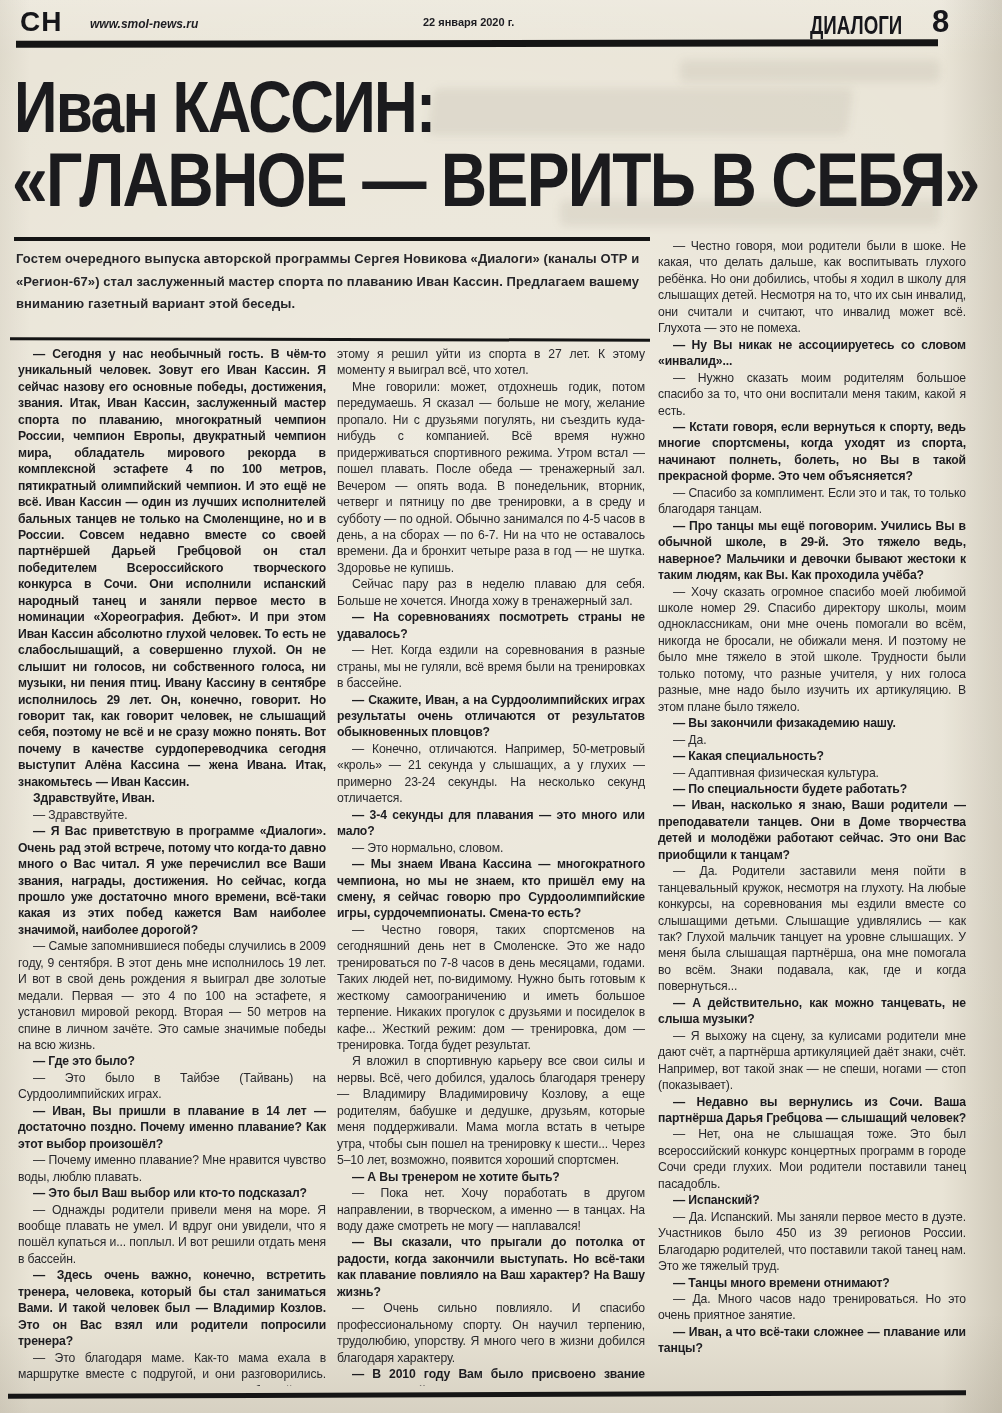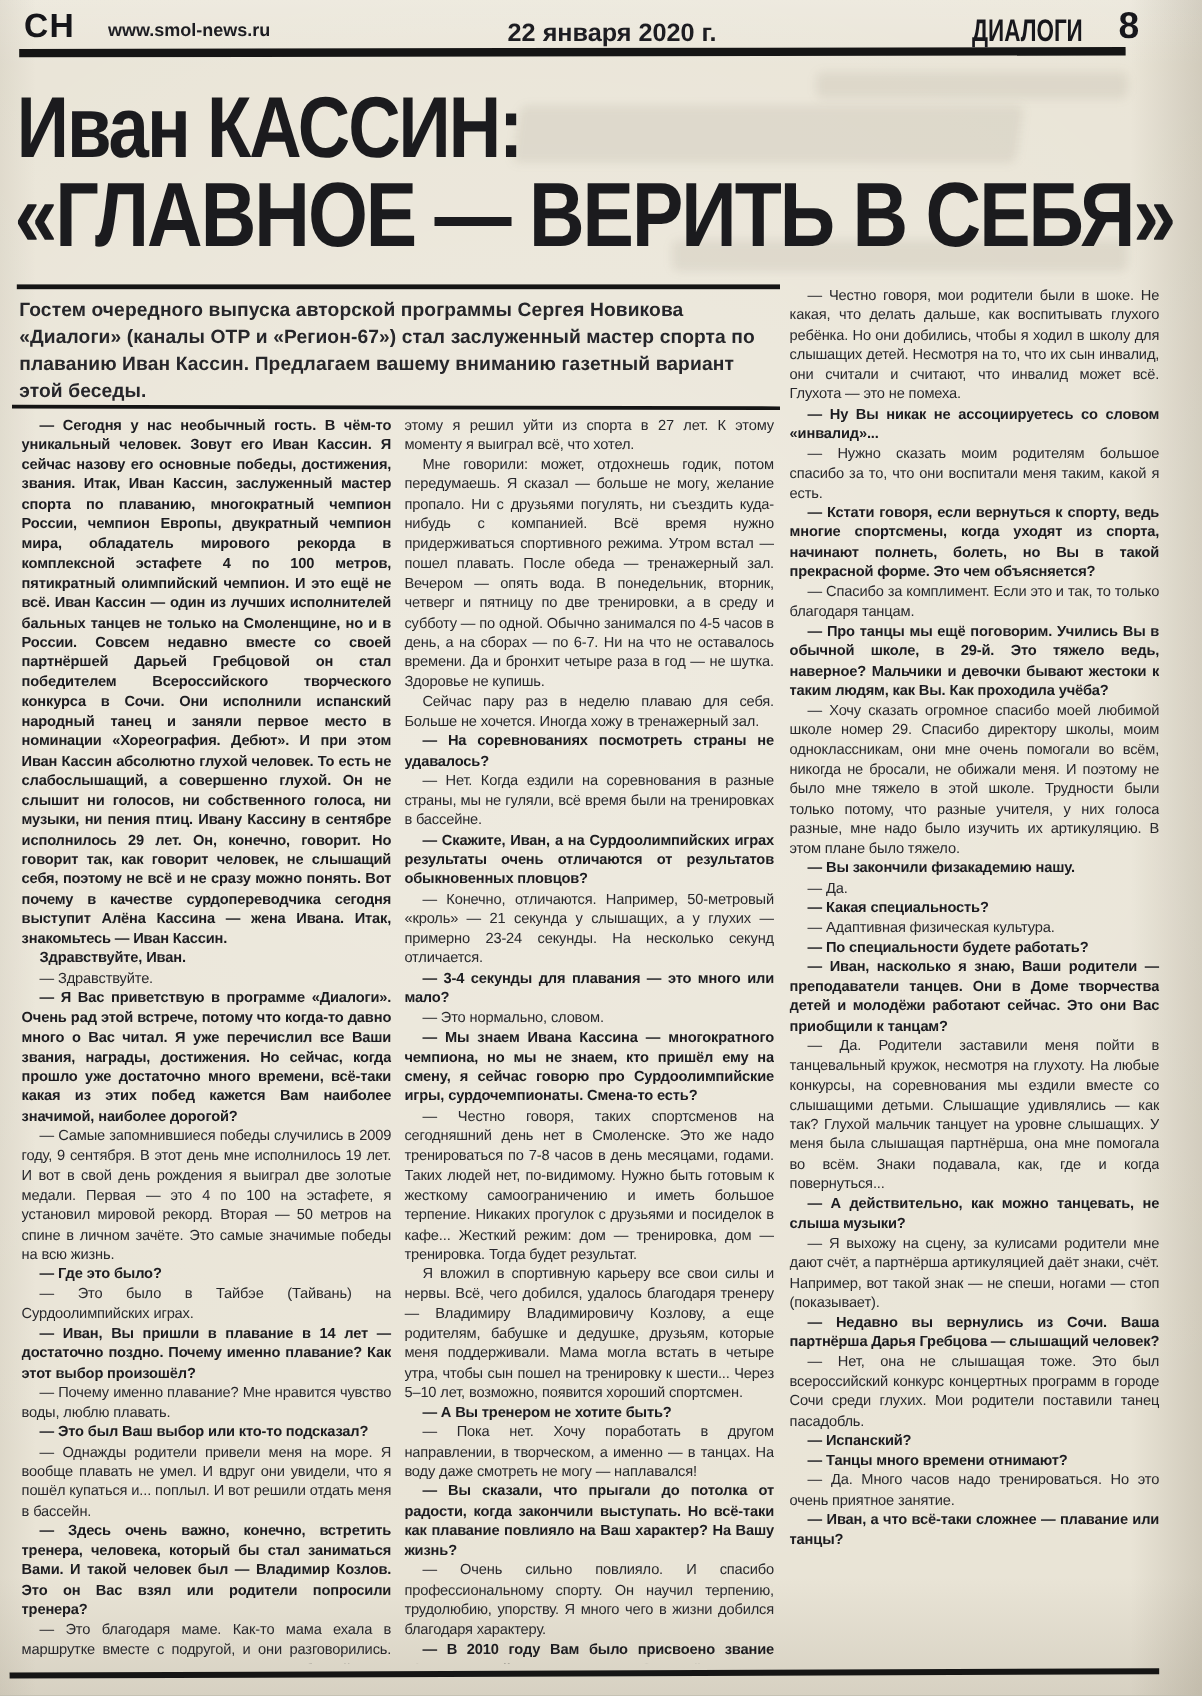--- a/index.html
+++ b/index.html
@@ -11,22 +11,22 @@
       radial-gradient(ellipse 120% 80% at 45% 40%, rgba(255,255,255,0.25), rgba(0,0,0,0) 70%),
       linear-gradient(to right, rgba(120,110,90,0.10) 0, rgba(0,0,0,0) 3%, rgba(0,0,0,0) 94%, rgba(120,110,90,0.22) 100%),
       linear-gradient(to bottom, rgba(255,255,255,0.18) 0, rgba(0,0,0,0) 4%, rgba(0,0,0,0) 93%, rgba(120,110,90,0.16) 100%),
       #e9e4d6;
     overflow:hidden;
     font-family:"Liberation Sans","DejaVu Sans",sans-serif;
     color:#222;
   }
   
   .mast-logo{position:absolute;left:20px;top:6px;font-size:28px;font-weight:700;letter-spacing:1px;color:#16161a;text-align:center;}
-  .mast-url{position:absolute;left:90px;top:17px;font-size:15px;font-weight:700;color:#1d1d22;}
-  .mast-date{position:absolute;left:423px;top:16px;font-size:21px;font-weight:700;color:#1d1d22;}
+  .mast-url{position:absolute;left:90px;top:17px;font-size:12px;font-weight:700;color:#1d1d22;font-style:italic;}
+  .mast-date{position:absolute;left:423px;top:16px;font-size:11px;font-weight:700;color:#1d1d22;}
   .mast-section{
     position:absolute;left:810px;top:10px;font-size:26px;font-weight:700;color:#17171c;
     transform:scaleX(0.72);transform-origin:left top;letter-spacing:0px;
   }
   .mast-page{position:absolute;left:932px;top:4px;font-size:31px;font-weight:700;color:#17171c;}
   .rule{position:absolute;background:#151515;}
   .rule-header{left:16px;top:40px;width:922px;height:7px;transform:rotate(-0.1deg);}
   
   .headline-1{
     position:absolute;left:14px;top:66px;font-size:72px;font-weight:700;color:#1b1b1e;
@@ -39,21 +39,21 @@
   
   .bleed{position:absolute;background:rgba(110,100,82,0.10);filter:blur(4px);border-radius:6px;}
   .bleed-a{left:430px;top:88px;width:420px;height:48px;transform:skewX(-8deg);}
   .bleed-b{left:560px;top:200px;width:380px;height:26px;}
   .bleed-c{left:680px;top:60px;width:260px;height:22px;}
   
   .rule-lead-top{left:14px;top:237px;width:636px;height:4px;}
   .rule-lead-bottom{left:10px;top:338px;width:640px;height:3px;transform:rotate(0.12deg);}
   .lead{
     position:absolute;left:16px;top:248px;width:624px;
-    font-size:16px;font-weight:700;line-height:22.5px;color:#26262a;
+    font-size:13px;font-weight:700;line-height:22.5px;color:#26262a;
     letter-spacing:0.1px;
   }
   
   .col{
     position:absolute;width:308px;overflow:hidden;
     font-size:12.2px;line-height:16.45px;color:#28282c;
     text-align:justify;
     letter-spacing:-0.12px;
     hyphens:auto;-webkit-hyphens:auto;
   }
@@ -136,20 +136,21 @@
       <p class="q ">— Какая специальность?</p>
       <p class="">— Адаптивная физическая культура.</p>
       <p class="q ">— По специальности будете работать?</p>
       <p class="q ">— Иван, насколько я знаю, Ваши родители — преподаватели танцев. Они в Доме творчества детей и молодёжи работают сейчас. Это они Вас приобщили к танцам?</p>
       <p class="">— Да. Родители заставили меня пойти в танцевальный кружок, несмотря на глухоту. На любые конкурсы, на соревнования мы ездили вместе со слышащими детьми. Слышащие удивлялись — как так? Глухой мальчик танцует на уровне слышащих. У меня была слышащая партнёрша, она мне помогала во всём. Знаки подавала, как, где и когда повернуться...</p>
       <p class="q ">— А действительно, как можно танцевать, не слыша музыки?</p>
       <p class="">— Я выхожу на сцену, за кулисами родители мне дают счёт, а партнёрша артикуляцией даёт знаки, счёт. Например, вот такой знак — не спеши, ногами — стоп (показывает).</p>
       <p class="q ">— Недавно вы вернулись из Сочи. Ваша партнёрша Дарья Гребцова — слышащий человек?</p>
       <p class="">— Нет, она не слышащая тоже. Это был всероссийский конкурс концертных программ в городе Сочи среди глухих. Мои родители поставили танец пасадобль.</p>
       <p class="q ">— Испанский?</p>
+      <p class="">— Да. Испанский. Мы заняли первое место в дуэте. Участников было 450 из 39 регионов России. Благодарю родителей, что поставили такой танец нам. Это же тяжелый труд.</p>
       <p class="q ">— Танцы много времени отнимают?</p>
       <p class="">— Да. Много часов надо тренироваться. Но это очень приятное занятие.</p>
       <p class="q ">— Иван, а что всё-таки сложнее — плавание или танцы?</p>
     </div>
 
   <div class="rule rule-bottom"></div>
 
 </div>
 
 </body></html>

